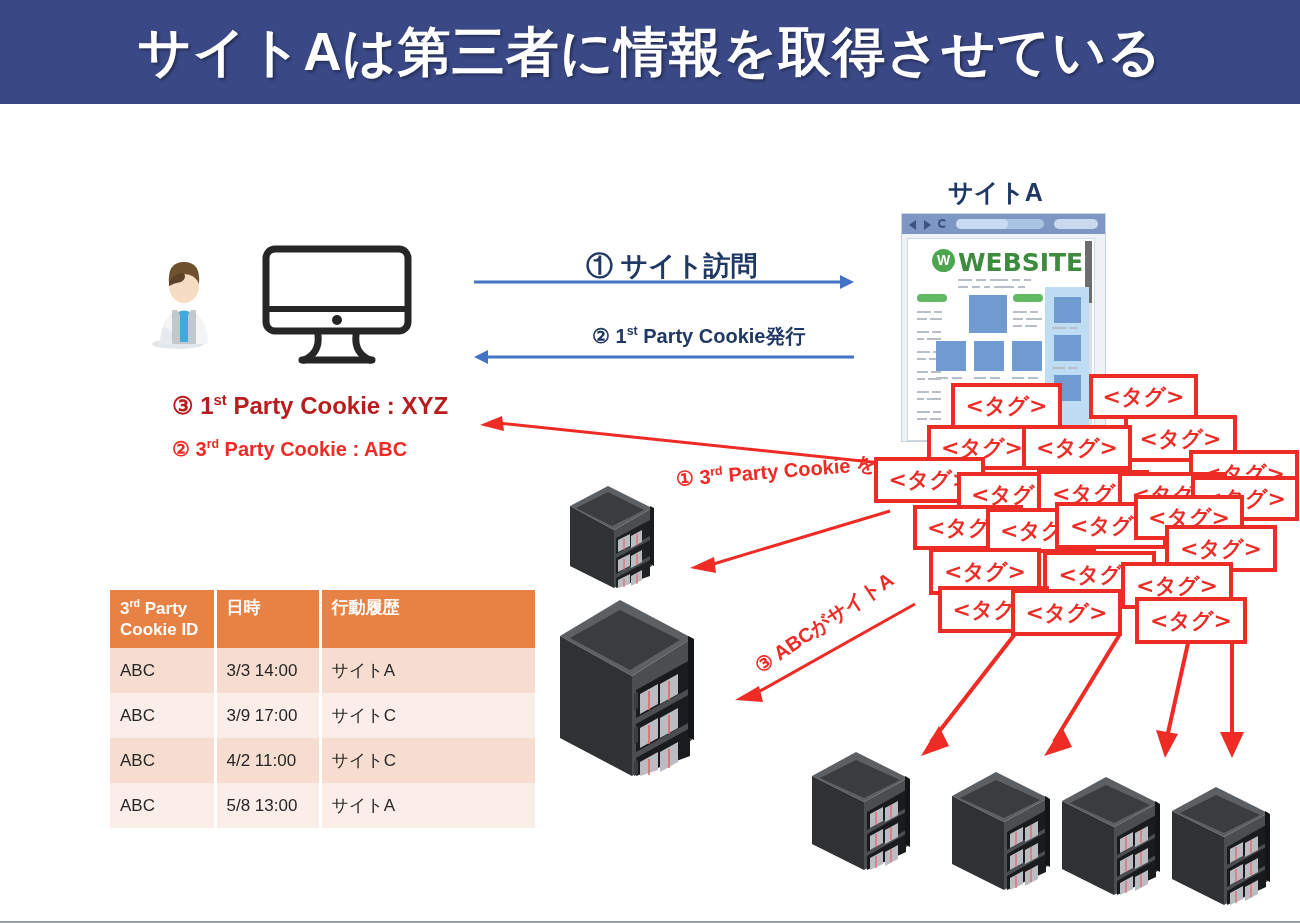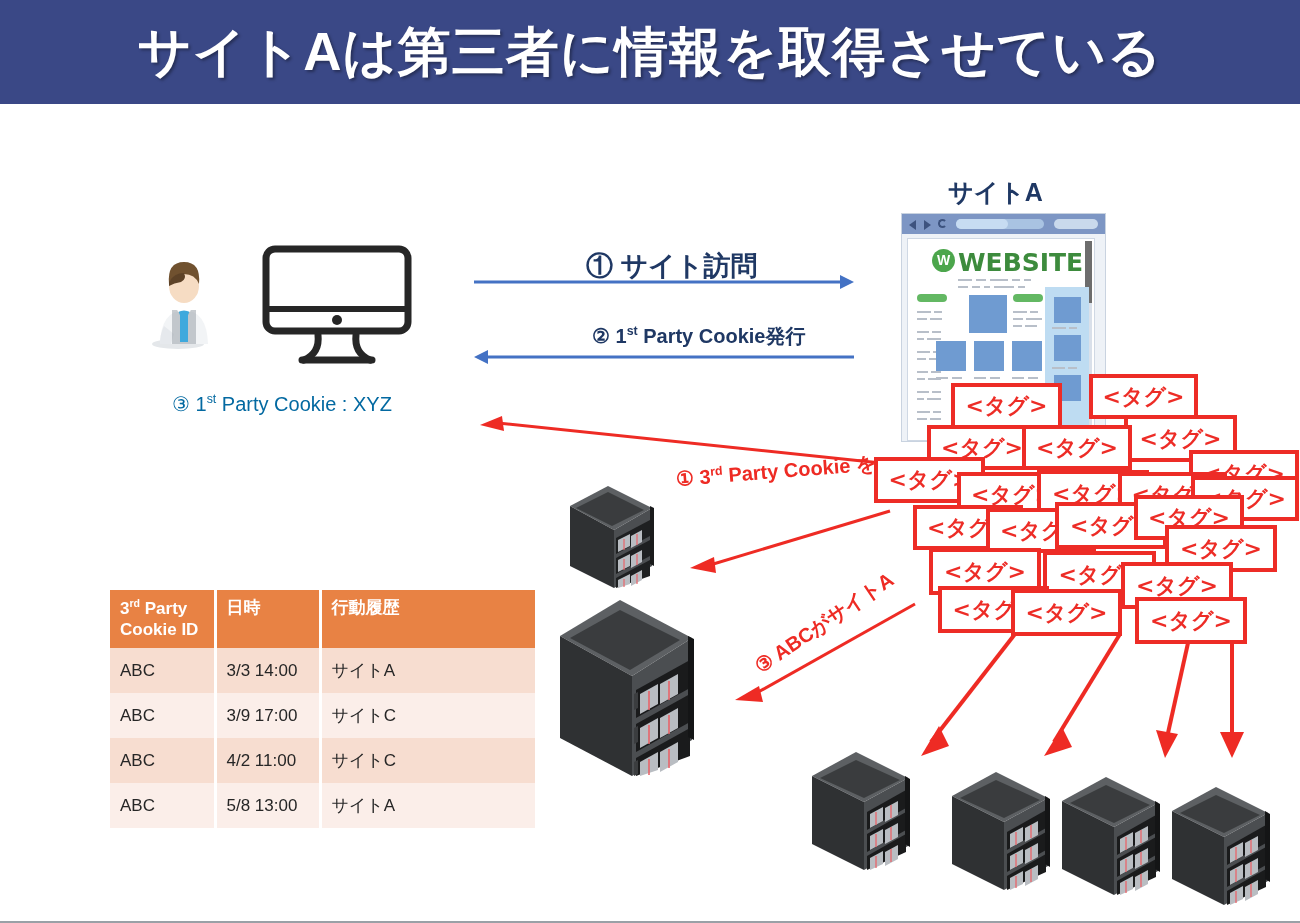--- a/index.html
+++ b/index.html
@@ -93,21 +93,21 @@
 
   
   #person { position: absolute; left: 152px; top: 252px; width: 64px; height: 98px; }
   
   #monitor { position: absolute; left: 262px; top: 245px; width: 150px; height: 120px; }
 
   #arrow1-label { left: 586px; top: 248px; font-size: 27px; font-weight: bold; color: #1F3864; }
   #arrow2-label { left: 567px; top: 323px; font-size: 20px; font-weight: bold; color: #1F3864; margin-left: 25px; }
 
   
-  #cookie-1st { left: 172px; top: 392px; font-size: 20px; font-weight: normal; color: #0369a1; }
+  #cookie-1st { left: 172px; top: 392px; font-size: 24px; font-weight: bold; color: #b91c1c; }
   #cookie-3rd { left: 172px; top: 437px; font-size: 20px; font-weight: bold; color: #EE2B24; }
   sup { font-size: 0.62em; vertical-align: super; }
 
   
   #red-ann-1 {
     left: 676px; top: 466px;
     font-size: 20px; font-weight: bold; color: #EE2B24;
     transform: rotate(-4.5deg); transform-origin: left center;
     z-index: 3;
   }
@@ -302,20 +302,23 @@
   </div>
   <div>
     <svg style="position:absolute; left:474px; top:348px;" width="380" height="18" viewBox="0 0 380 18">
       <line x1="14" y1="9" x2="380" y2="9" stroke="#4472C4" stroke-width="3"></line>
       <polygon points="14,2 0,9 14,16" fill="#4472C4"></polygon>
     </svg>
   </div>
 
   <div class="abs" id="cookie-1st">
     <span>③</span><span> 1</span><sup>st</sup><span> Party Cookie : XYZ</span>
+  </div>
+  <div class="abs" id="cookie-3rd">
+    <span>②</span><span> 3</span><sup>rd</sup><span> Party Cookie : ABC</span>
   </div>
 
   <svg style="position:absolute; left:480px; top:415px; z-index:1;" width="420" height="60" viewBox="0 0 420 60">
     <line x1="18" y1="8" x2="420" y2="50" stroke="#EE2B24" stroke-width="3"></line>
     <polygon points="22,1 0,10 24,16" fill="#EE2B24"></polygon>
   </svg>
 
   <svg style="position:absolute; left:690px; top:505px; z-index:1;" width="200" height="70" viewBox="0 0 200 70">
     <line x1="20" y1="60" x2="200" y2="6" stroke="#EE2B24" stroke-width="3"></line>
     <polygon points="24,52 0,63 26,68" fill="#EE2B24"></polygon>

